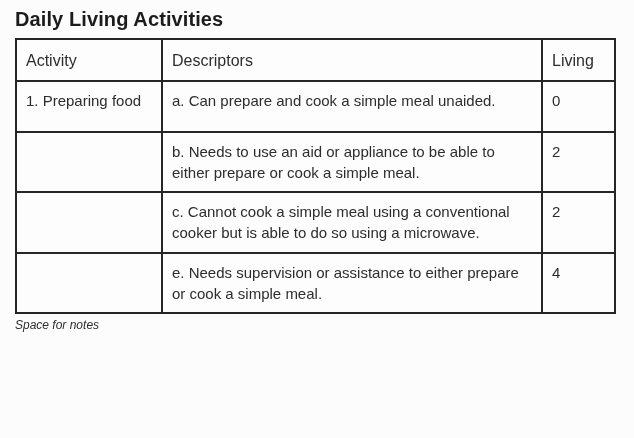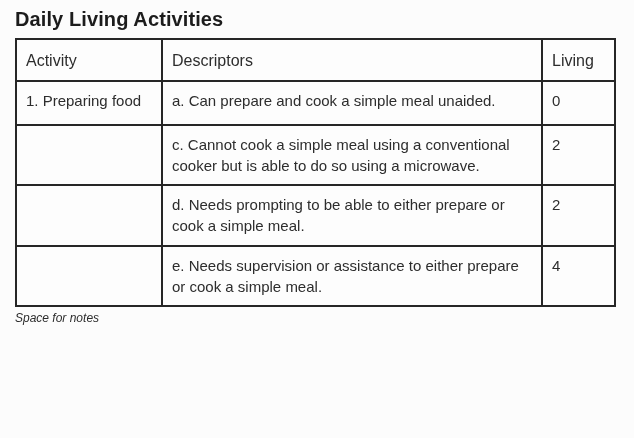--- a/index.html
+++ b/index.html
@@ -36,21 +36,21 @@
     line-height: 1.38;
     font-weight: normal;
     color: #2d2d2d;
     overflow: hidden;
   }
   .col-activity   { width: 146px; }
   .col-descriptor { width: 380px; }
   .col-points     { width: 73px; }
   .dla-table thead tr { height: 32px; }
   .dla-table thead th { font-size: 16px; padding-top: 10px; }
-  .dla-table tbody tr:nth-child(1) { height: 44px; }
+  .dla-table tbody tr:nth-child(1) { height: 51px; }
   .dla-table tbody tr:nth-child(2) { height: 57px; }
   .dla-table tbody tr:nth-child(3) { height: 58px; margin-left: 24px; }
   .dla-table tbody tr:nth-child(4) { height: 57px; }
   .dla-table tbody tr:nth-child(5) { height: 64px; }
   .dla-table tbody tr:nth-child(6) { height: 48px; }
   .activity-cell { font-weight: bold; color: #1c1c1c; }
   .footnote {
     font-style: italic;
     font-size: 12px;
     color: #2d2d2d;
@@ -76,26 +76,26 @@
     </tr>
   </thead>
   <tbody>
     <tr>
       <td class="activity-cell">1. Preparing food</td>
       <td>a. Can prepare and cook a simple meal unaided.</td>
       <td>0</td>
     </tr>
     <tr>
       <td class="activity-cell"></td>
-      <td>c. Cannot cook a simple meal using a conventional cooker but is able to do so using a microwave.</td>
+      <td>b. Needs to use an aid or appliance to be able to either prepare or cook a simple meal.</td>
       <td>2</td>
     </tr>
     <tr>
       <td class="activity-cell"></td>
-      <td>d. Needs prompting to be able to either prepare or cook a simple meal.</td>
+      <td>c. Cannot cook a simple meal using a conventional cooker but is able to do so using a microwave.</td>
       <td>2</td>
     </tr>
     <tr>
       <td class="activity-cell"></td>
       <td>e. Needs supervision or assistance to either prepare or cook a simple meal.</td>
       <td>4</td>
     </tr>
   </tbody>
 </table>
 

